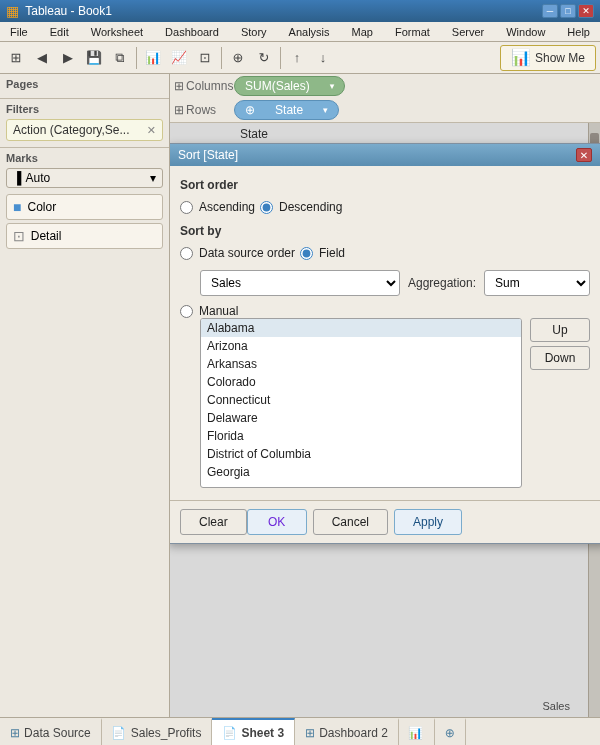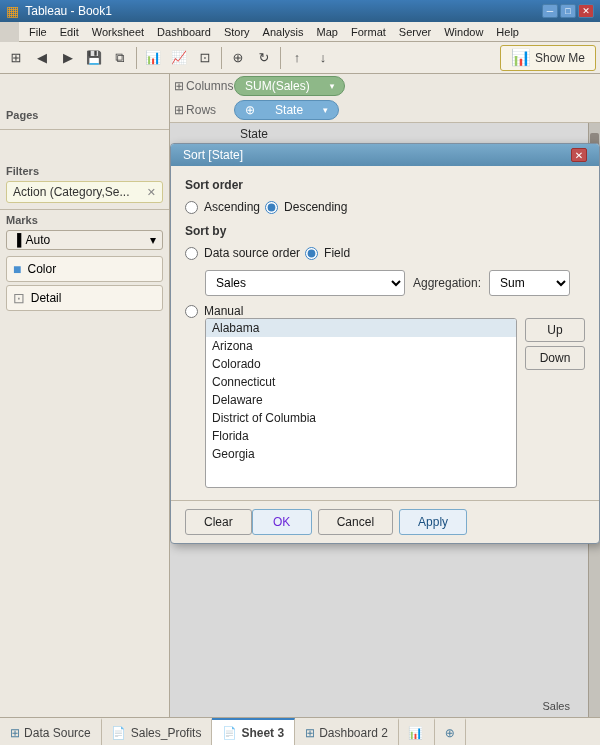--- a/index.html
+++ b/index.html
@@ -21,21 +21,21 @@
     .title-bar-controls { display: flex; gap: 2px; }
     .title-bar-btn {
       width: 16px; height: 14px; background: #6a9fd4; border: 1px solid #4a7fac; border-radius: 2px;
       cursor: pointer; display: flex; align-items: center; justify-content: center; color: white; font-size: 9px;
     }
     .title-bar-btn.close { background: #c04040; }
 
     
     .menu-bar {
       background: #f0ece4; border-bottom: 1px solid #b0a898; height: 20px;
-      display: flex; align-items: center; padding: 0 4px; gap: 1px; margin-left: 19px;
+      display: flex; align-items: center; padding: 0 4px; gap: 10px;
     }
     .menu-item { padding: 2px 6px; cursor: pointer; color: #222; font-size: 11px; }
 
     
     .toolbar {
       background: #f0ece4; border-bottom: 1px solid #b0a898; height: 32px;
       display: flex; align-items: center; padding: 0 4px; gap: 2px;
     }
     .toolbar-btn {
       width: 24px; height: 24px; border: 1px solid transparent; border-radius: 3px;
@@ -49,21 +49,21 @@
       font-size: 12px; color: #333; height: 26px;
     }
     .bar-chart-icon { color: #e06020; font-size: 16px; }
 
     
     .main-layout { display: flex; height: calc(745px - 22px - 20px - 32px - 28px); }
 
     
     .left-panel { width: 170px; background: #ece8e0; border-right: 1px solid #b0a898; display: flex; flex-direction: column; }
     .panel-section { padding: 4px 6px; border-bottom: 1px solid #c0b8a8; }
-    .panel-title { font-size: 11px; color: #555; font-weight: bold; margin-bottom: 4px; margin-top: 31px; }
+    .panel-title { font-size: 11px; color: #555; font-weight: bold; margin-bottom: 4px; }
     .filter-item {
       background: #f8f8e8; border: 1px solid #d0c890; border-radius: 3px;
       padding: 3px 6px; display: flex; align-items: center; justify-content: space-between;
       font-size: 11px; margin-bottom: 2px;
     }
     .filter-item-text { color: #333; }
     .filter-close { color: #888; cursor: pointer; font-size: 11px; }
 
     
     .marks-section { padding: 4px 6px; }
@@ -135,21 +135,21 @@
     
     .sort-by-section { margin-top: 6px; }
     .field-row { display: flex; align-items: center; gap: 8px; margin-top: 6px; margin-left: 20px; }
     .agg-label { font-size: 12px; color: #333; }
     .select-box {
       border: 1px solid #a0a0a0; background: white; border-radius: 3px;
       padding: 3px 6px; font-size: 12px; cursor: pointer; appearance: auto;
       height: 26px;
     }
     .field-select { width: 200px; }
-    .agg-select { width: 81px; }
+    .agg-select { width: 106px; }
 
     
     .manual-section { margin-top: 8px; }
     .manual-row { display: flex; align-items: flex-start; gap: 8px; margin-left: 20px; }
     .state-listbox {
       flex: 1; border: 1px solid #a0a0a0; background: white; border-radius: 3px;
       height: 170px; overflow-y: auto; padding: 0;
     }
     .state-listbox::-webkit-scrollbar { width: 12px; }
     .state-listbox::-webkit-scrollbar-track { background: #e8e4dc; }
@@ -369,25 +369,26 @@
 
             <div class="manual-section">
               <label class="radio-label">
                 <input type="radio" name="sort_by" class="radio-input" style="">
                 <span>Manual</span>
               </label>
               <div class="manual-row">
                 <div class="state-listbox">
                   <div class="state-list-item">Alabama</div>
                   <div class="state-list-item">Arizona</div>
+                  <div class="state-list-item">Arkansas</div>
                   <div class="state-list-item">Colorado</div>
                   <div class="state-list-item">Connecticut</div>
                   <div class="state-list-item">Delaware</div>
+                  <div class="state-list-item">Florida</div>
                   <div class="state-list-item">District of Columbia</div>
-                  <div class="state-list-item">Florida</div>
                   <div class="state-list-item">Georgia</div>
 
                 </div>
                 <div class="updown-btns">
                   <button class="updown-btn">Up</button>
                   <button class="updown-btn">Down</button>
                 </div>
               </div>
             </div>
 

